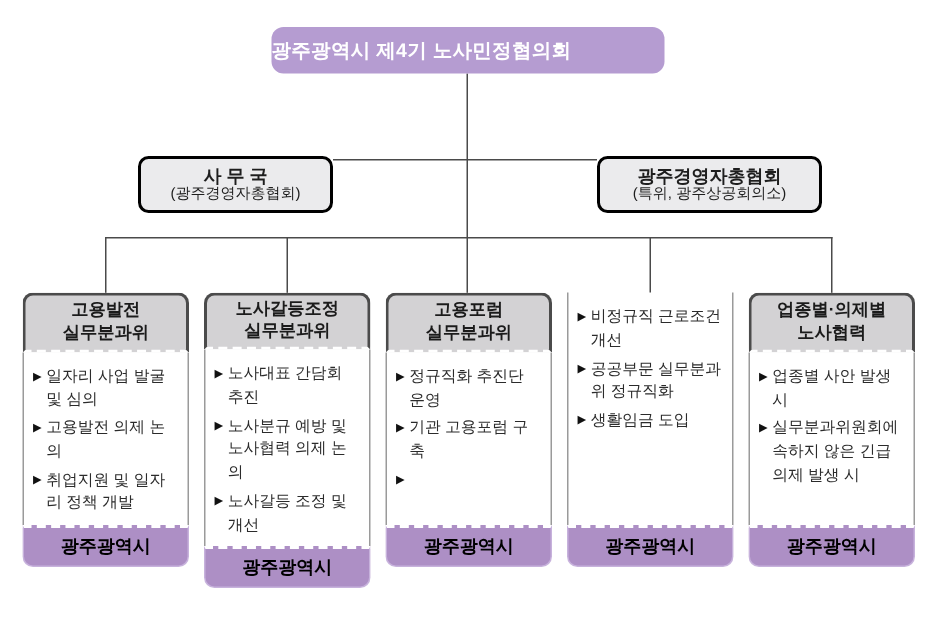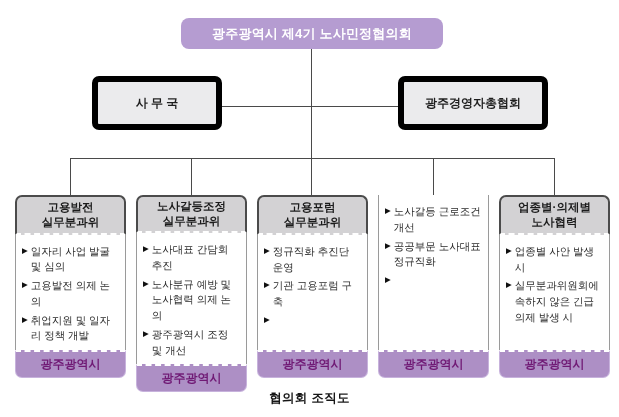--- a/index.html
+++ b/index.html
@@ -8,27 +8,27 @@
     font-family:"Liberation Sans","DejaVu Sans",sans-serif;
   }
   
   .line{position:absolute;background:#4a4a4a;}
   .line.v{width:1px;}
   .line.h{height:1px;}
   
   .root-box{
     position:absolute;left:181px;top:18px;width:262px;height:31px;
     background:#b59cd1;border-radius:8px;
-    display:flex;align-items:center;justify-content:center;
+    display:flex;align-items:center;
     color:#fff;font-weight:bold;font-size:13px;letter-spacing:0.2px;
   }
   
   .side-box{
-    position:absolute;top:76px;height:54px;box-sizing:border-box;
-    background:#ebebed;border:6px solid #000000;border-radius:7px;
+    position:absolute;top:104px;height:38px;box-sizing:border-box;
+    background:#ebebed;border:2px solid #000000;border-radius:7px;
     display:flex;flex-direction:column;align-items:center;justify-content:center;
   }
   .side-title{font-size:12px;font-weight:bold;color:#1e1e1e;line-height:1.2;}
   .side-sub{font-size:10px;color:#1e1e1e;line-height:1.2;}
   
   .col{
     position:absolute;top:195px;height:183px;width:111px;box-sizing:border-box;
     display:flex;flex-direction:column;
   }
   .col-header{
@@ -44,21 +44,21 @@
     border-left:1px solid #9a9a9a;border-right:1px solid #9a9a9a;
     padding:9px 5px 3px 6px;
   }
   .item{display:flex;gap:3px;font-size:10.5px;color:#2b2b2b;line-height:1.5;margin-bottom:3px;}
   .tri{flex:0 0 auto;font-size:7.5px;line-height:1;padding-top:3px;color:#111;}
   .col-footer{
     box-sizing:border-box;background:#ad8fc5;
     border:1px solid #c7b2dc;border-top:2px dashed #fff;
     border-radius:0 0 7px 7px;
     min-height:28px;display:flex;align-items:center;justify-content:center;
-    color:#701a75;font-weight:bold;font-size:12px;
+    color:#000000;font-weight:bold;font-size:12px;
   }
   .caption{
     position:absolute;left:0;right:0;top:390px;text-align:center;
     font-weight:bold;font-size:12.5px;color:#161616;letter-spacing:0.3px;
   }
 </style>
 </head>
 <body>
 
 <div class="canvas">
@@ -71,24 +71,26 @@
   <div class="line v" style="left:311px;top:158px;height:39px"></div>
   <div class="line v" style="left:433px;top:158px;height:39px"></div>
   <div class="line v" style="left:554px;top:158px;height:39px"></div>
 
   <div class="root-box">
     <span>광주광역시 제4기 노사민정협의회</span>
   </div>
 
   <div class="side-box" style="left:92px;width:130px">
     <div class="side-title">사 무 국</div>
+    <div class="side-sub">(광주경영자총협회)</div>
   </div>
 
   <div class="side-box" style="left:398px;width:150px">
     <div class="side-title">광주경영자총협회</div>
+    <div class="side-sub">(특위, 광주상공회의소)</div>
   </div>
 
   <div class="col" style="left:15px">
     <div class="col-header">고용발전
 실무분과위</div>
     <div class="col-body">
       <div class="item">
           <span class="tri">▶</span>
           <span>일자리 사업 발굴 및 심의</span>
         </div>
@@ -111,21 +113,21 @@
       <div class="item">
           <span class="tri">▶</span>
           <span>노사대표 간담회 추진</span>
         </div>
       <div class="item">
           <span class="tri">▶</span>
           <span>노사분규 예방 및 노사협력 의제 논의</span>
         </div>
       <div class="item">
           <span class="tri">▶</span>
-          <span>광주광역시 조정 및 개선</span>
+          <span>노사갈등 조정 및 개선</span>
         </div>
     </div>
     <div class="col-footer">광주광역시</div>
   </div>
 
   <div class="col" style="left:257px">
     <div class="col-header">고용포럼
 실무분과위</div>
     <div class="col-body">
       <div class="item">
@@ -140,28 +142,29 @@
           <span class="tri">▶</span>
         </div>
     </div>
     <div class="col-footer">광주광역시</div>
   </div>
 
   <div class="col" style="left:378px">
     <div class="col-body">
       <div class="item">
           <span class="tri">▶</span>
-          <span>노사갈등 근로조건 개선</span>
+          <span>비정규직 근로조건 개선</span>
         </div>
       <div class="item">
           <span class="tri">▶</span>
-          <span>공공부문 노사대표 정규직화</span>
+          <span>공공부문 실무분과위 정규직화</span>
         </div>
       <div class="item">
           <span class="tri">▶</span>
+          <span>생활임금 도입</span>
         </div>
     </div>
     <div class="col-footer">광주광역시</div>
   </div>
 
   <div class="col" style="left:499px">
     <div class="col-header">업종별·의제별
 노사협력</div>
     <div class="col-body">
       <div class="item">
@@ -169,15 +172,14 @@
           <span>업종별 사안 발생 시</span>
         </div>
       <div class="item">
           <span class="tri">▶</span>
           <span>실무분과위원회에 속하지 않은 긴급의제 발생 시</span>
         </div>
     </div>
     <div class="col-footer">광주광역시</div>
   </div>
 
-  <div class="caption">협의회 조직도</div>
 
 </div>
 
 </body></html>

